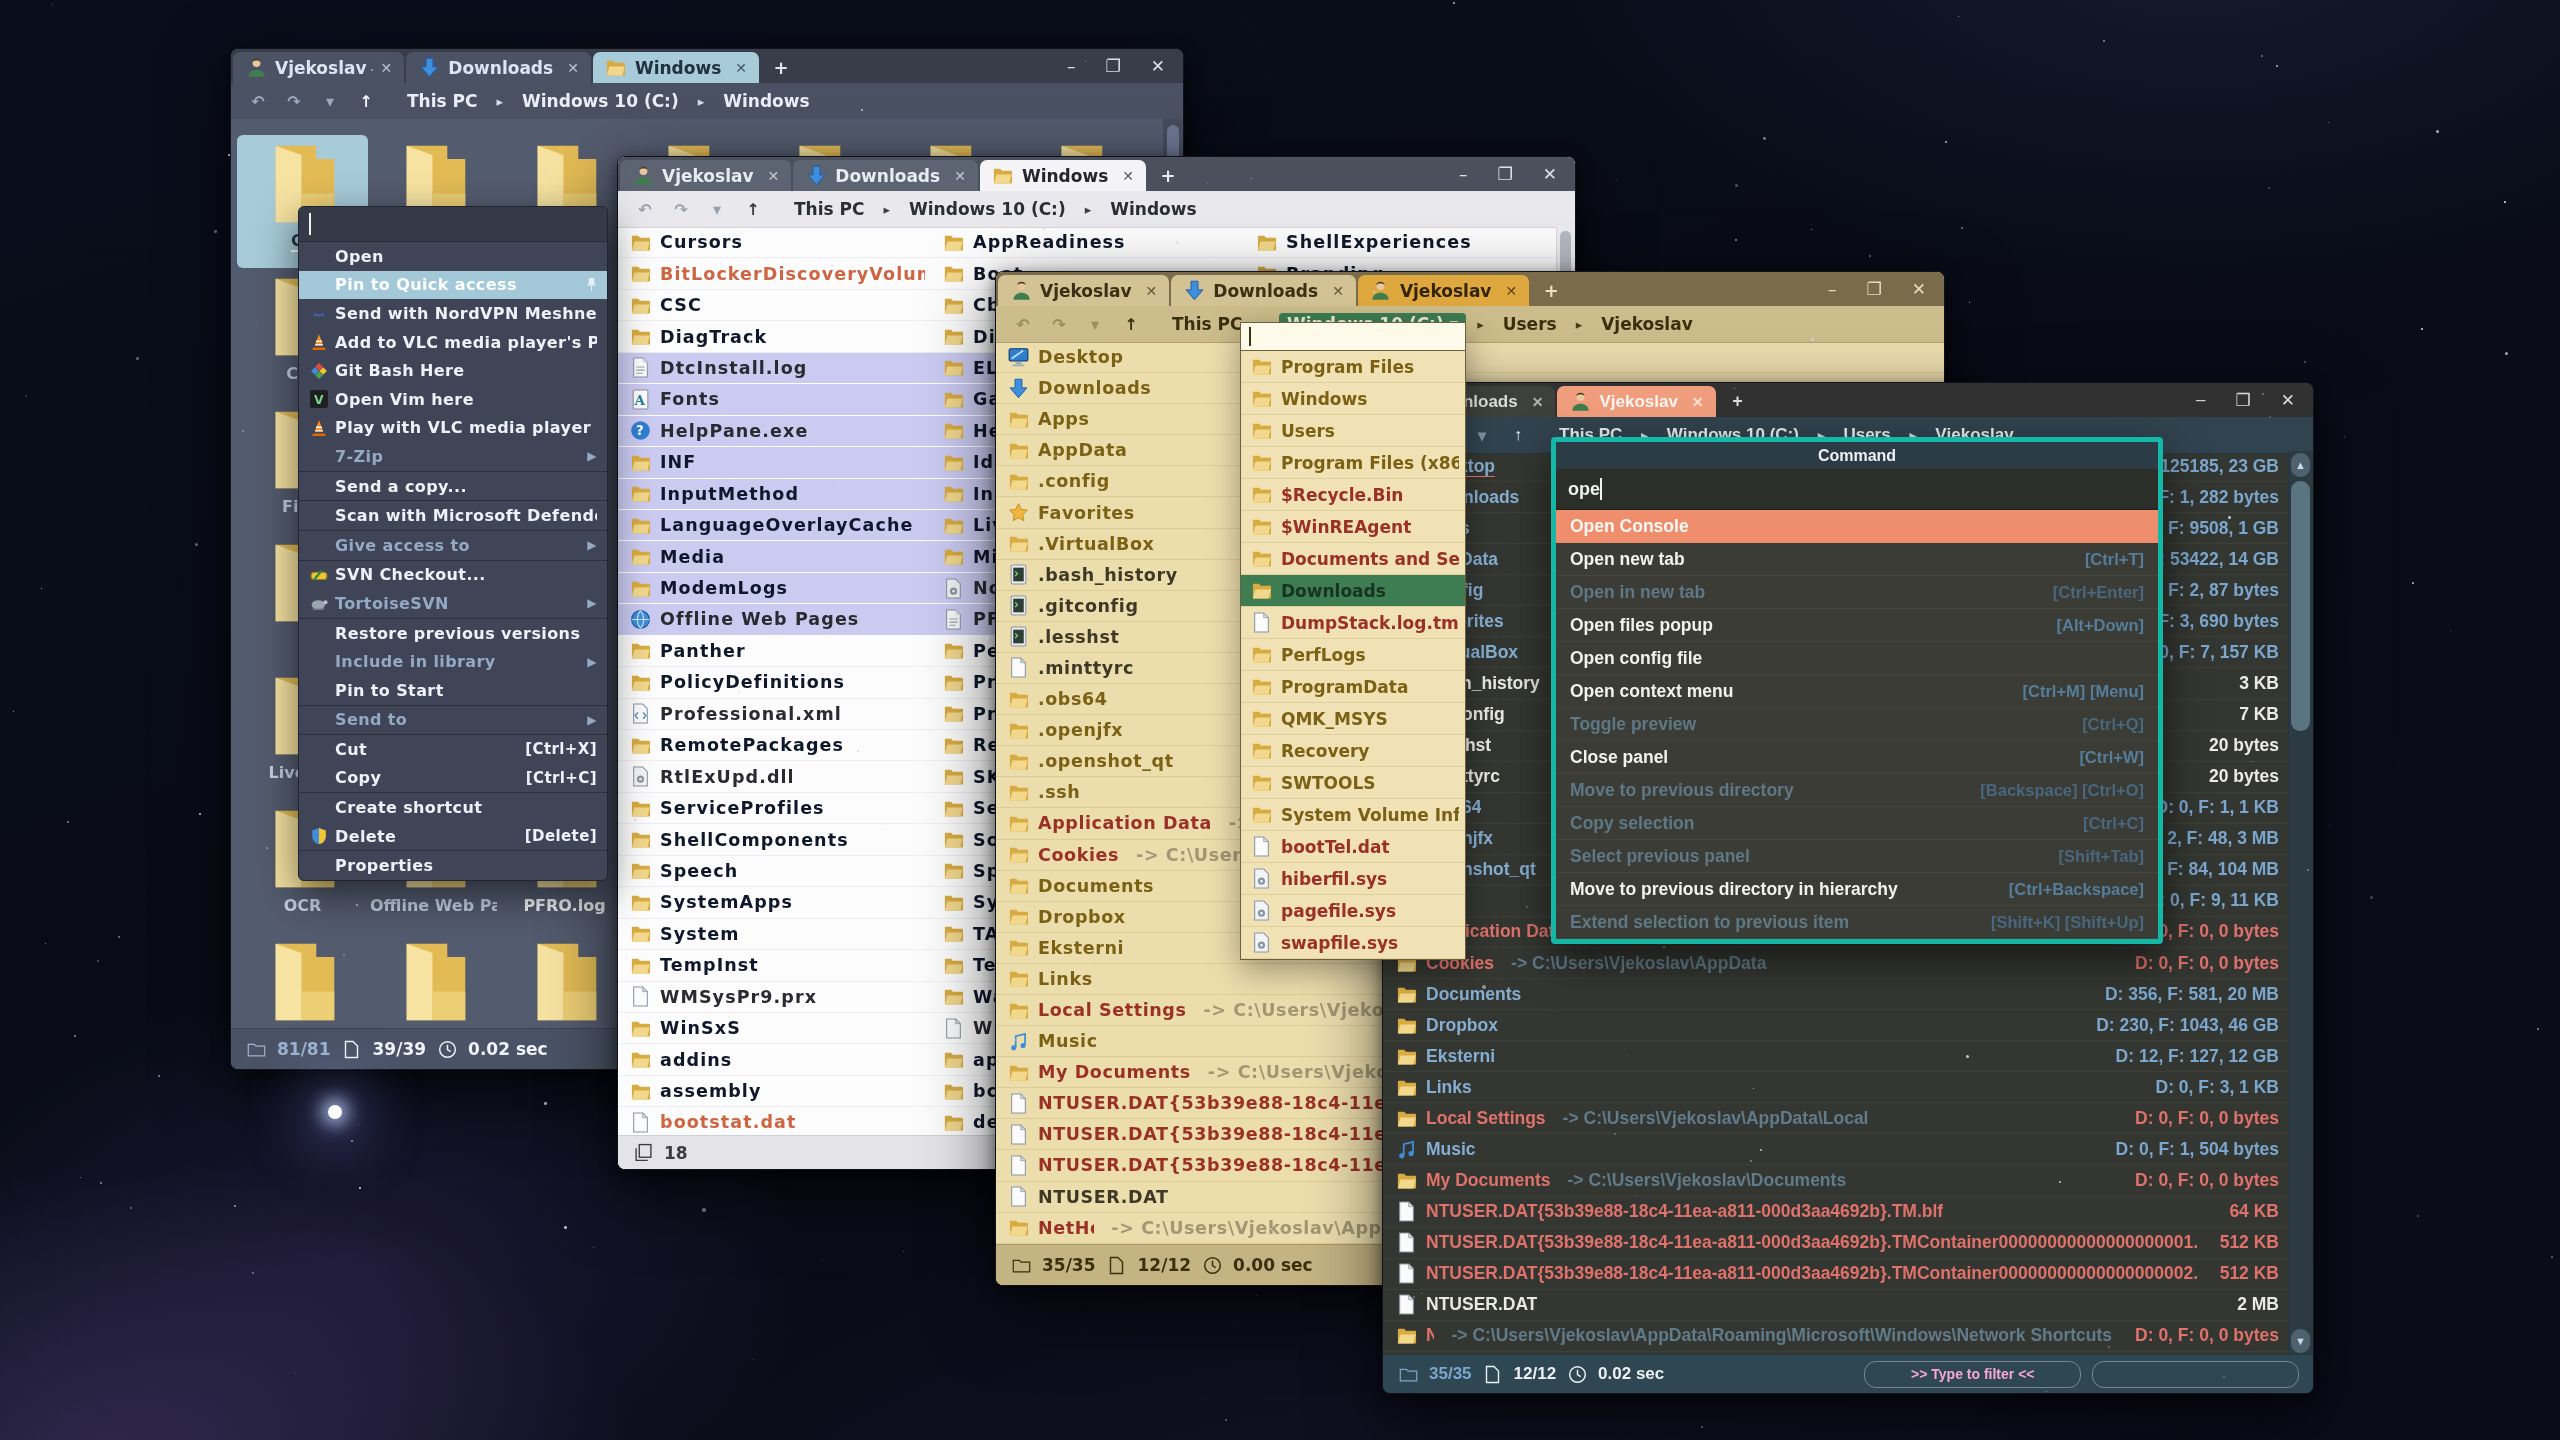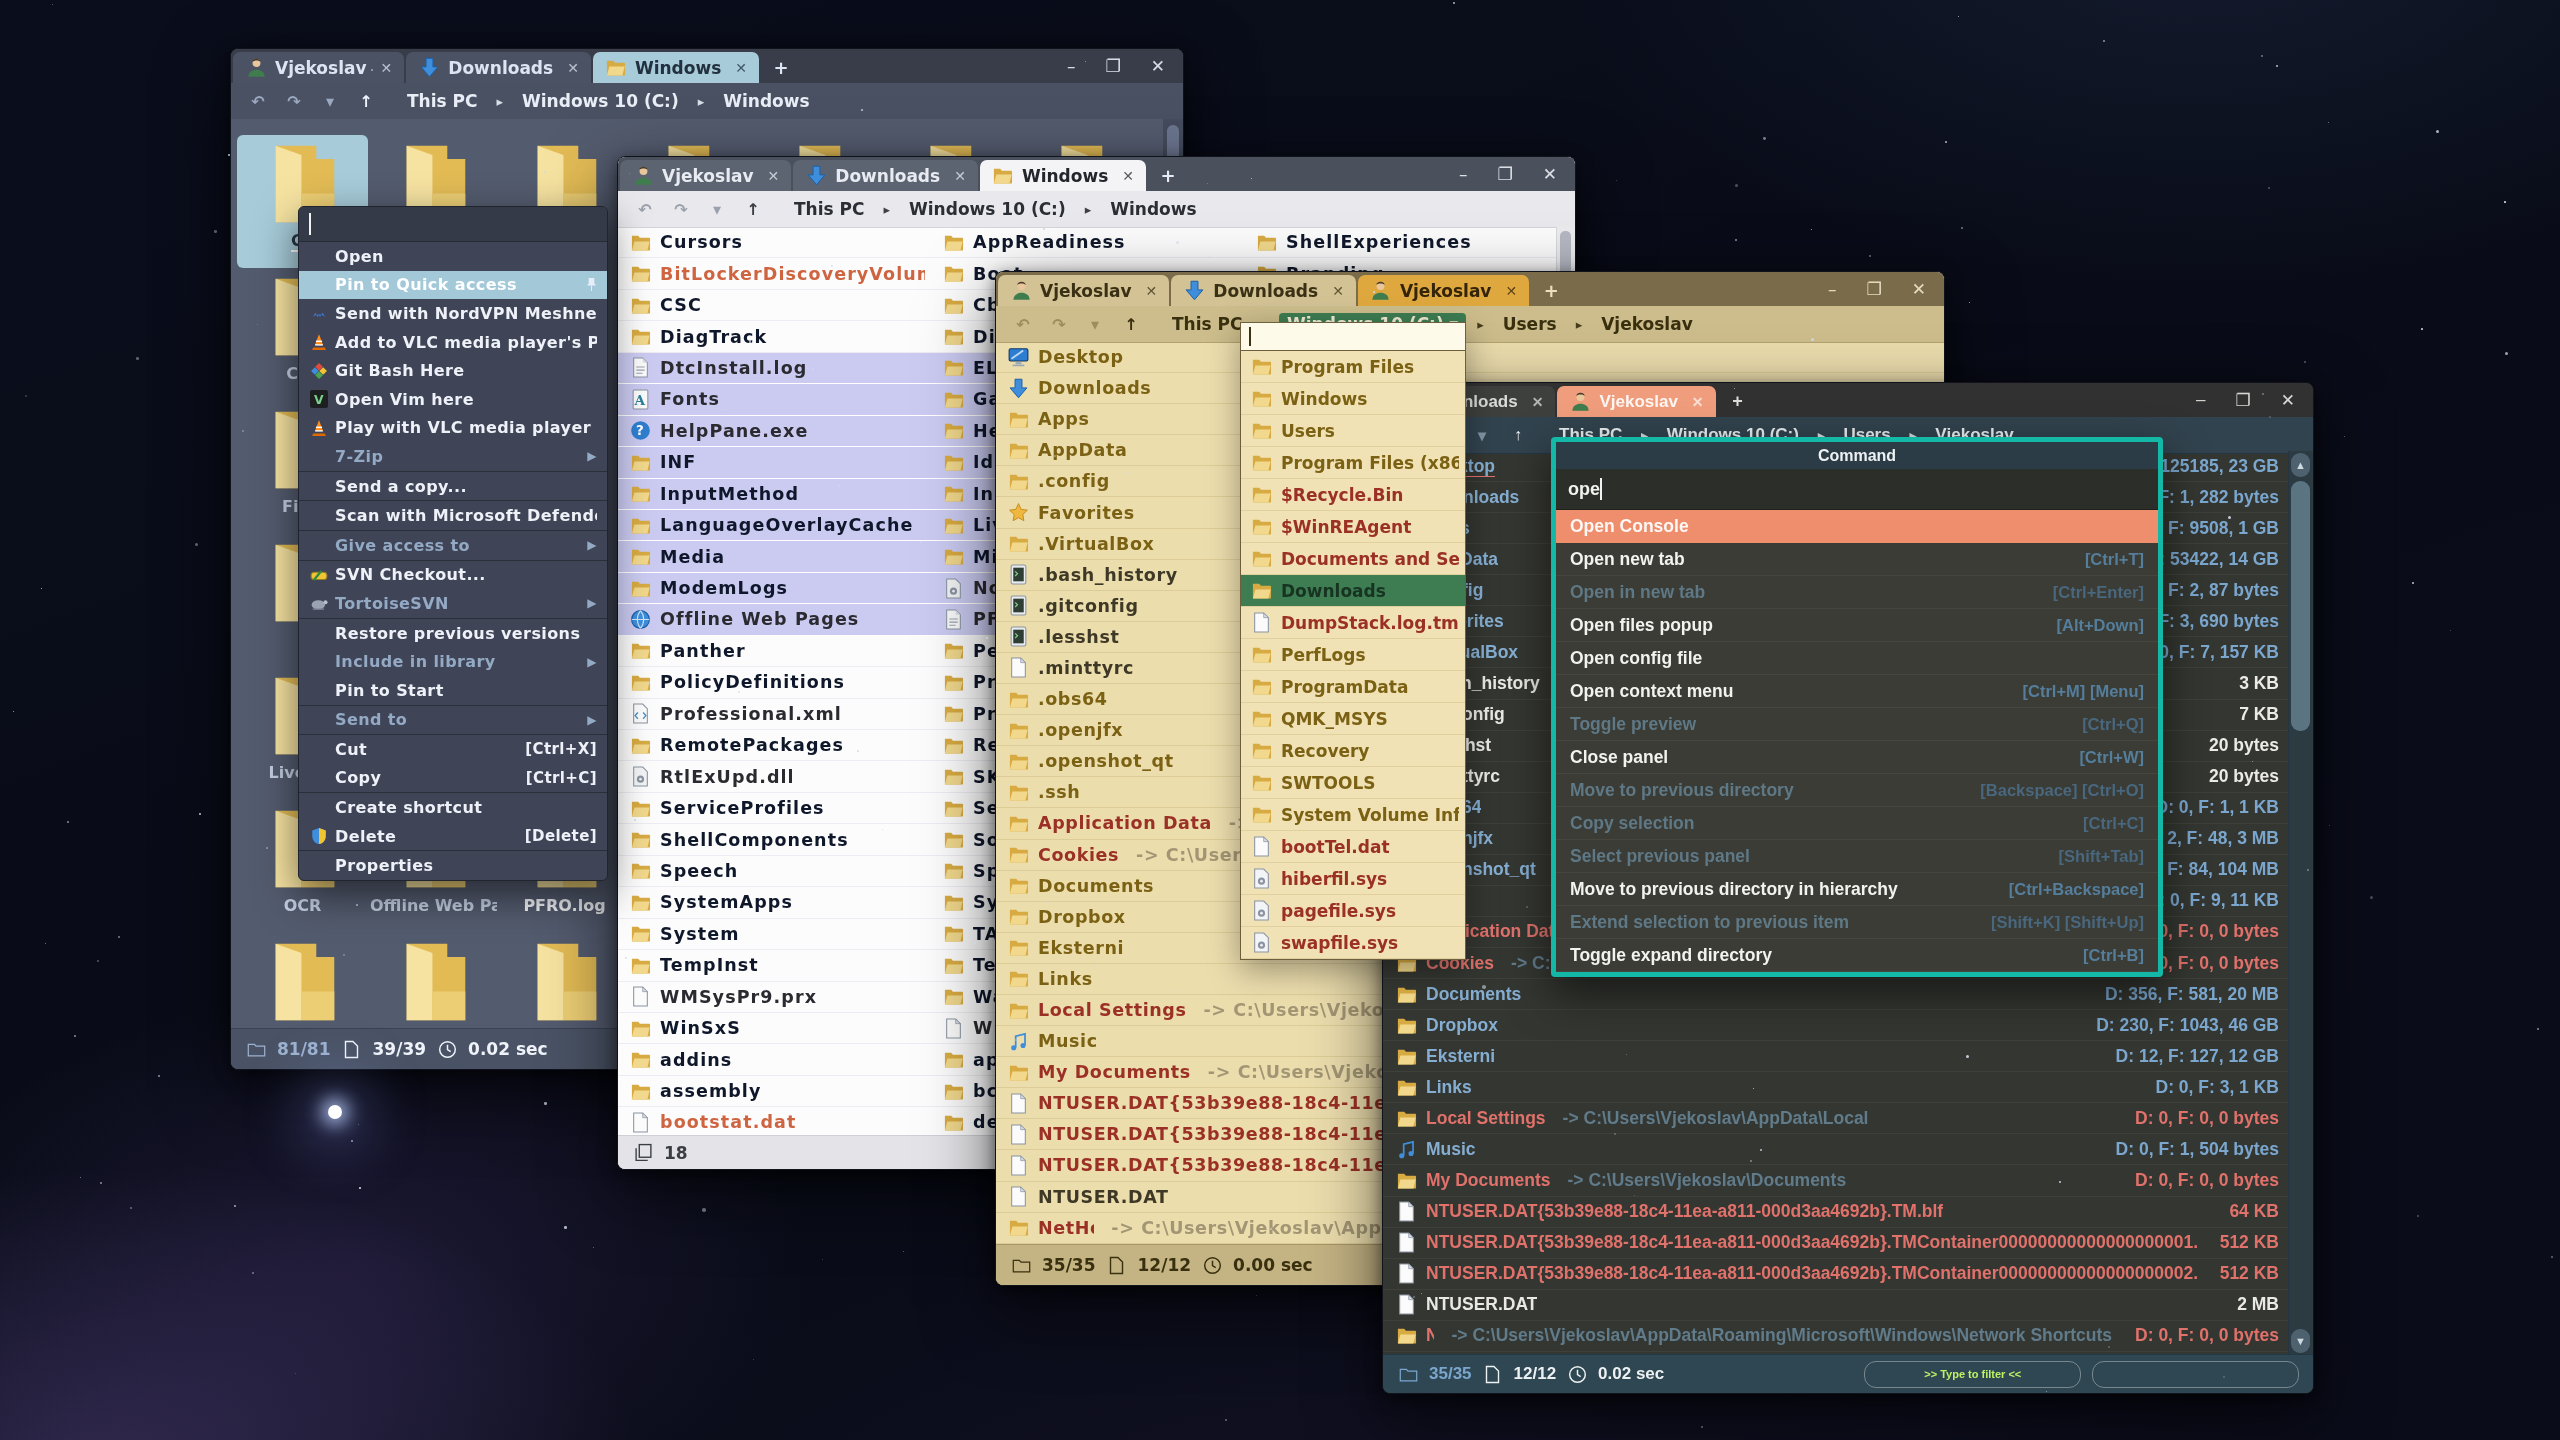--- a/index.html
+++ b/index.html
@@ -139,21 +139,21 @@
   #w4 .row .sz{margin-left:auto;padding-left:14px;white-space:nowrap;}
   #w4 .s-a{color:#7ba7cf;} #w4 .s-b{color:#eceae6;} #w4 .s-r{color:#e0716b;}
   #w4 .cursor-underline{text-decoration-color:#e0716b;}
   #w4 .vscroll{position:absolute;right:0;top:68px;bottom:38px;width:24px;background:#2c3a42;border-left:1px solid #253440;}
   #w4 .varrow{position:absolute;left:2px;width:19px;height:24px;border-radius:9px;background:#4d626e;
     color:#cfdbe2;font-size:11px;display:flex;align-items:center;justify-content:center;}
   #w4 .vthumb{position:absolute;left:2px;width:19px;border-radius:9px;background:#5b7482;}
   #w4 .statusbar{height:38px;background:#2e4752;color:#edf1f3;border-top:1px solid #223842;}
   #w4 .count-a{color:#7ba7cf;}
   #w4 .filterpill{margin-left:190px;width:215px;display:flex;align-items:center;justify-content:center;
-    color:#bef264;font-size:11px;}
+    color:#f9a8d4;font-size:14px;}
   #w4 .endpill{margin-left:auto;width:205px;}
   
   #palette{position:absolute;left:168px;top:54px;width:602px;background:#3a3c35;
     border:5px solid #14b8a6;border-radius:4px;box-shadow:0 16px 44px rgba(0,0,0,.55);z-index:8;overflow:hidden;}
   #palette .phead{height:27px;background:#2b3c46;color:#edf1f3;display:flex;align-items:center;
     justify-content:center;font-size:16px;font-weight:bold;}
   #palette .pinput{height:40px;background:#2c2e29;border-bottom:1px solid #1f211c;display:flex;
     align-items:center;padding:0 12px;color:#f2f2ee;font-size:18px;font-weight:bold;}
   .pi{height:32px;display:flex;align-items:center;padding:0 14px;font-size:17.5px;font-weight:bold;
     color:#f2f2ee;border-bottom:1px solid #45473f;}
@@ -2130,24 +2130,20 @@
             <span>Select previous panel</span>
             <span class="pkeys">[Shift+Tab]</span>
           </div>
           <div class="pi">
             <span>Move to previous directory in hierarchy</span>
             <span class="pkeys">[Ctrl+Backspace]</span>
           </div>
           <div class="pi dim">
             <span>Extend selection to previous item</span>
             <span class="pkeys">[Shift+K] [Shift+Up]</span>
-          </div>
-          <div class="pi">
-            <span>Toggle expand directory</span>
-            <span class="pkeys">[Ctrl+B]</span>
           </div>
         </div>
     </div>
   </div>
 
 <div class="star" style="height: 1.6px; width: 1.6px; left: 1225px; top: 1419px; opacity: 0.42;"></div>
     <div class="star" style="height: 2.3px; width: 2.3px; left: 228px; top: 154px; opacity: 0.91;"></div>
     <div class="star" style="height: 1.4px; width: 1.4px; left: 1626px; top: 1054px; opacity: 0.39;"></div>
     <div class="star" style="height: 1.5px; width: 1.5px; left: 634px; top: 819px; opacity: 0.91;"></div>
     <div class="star" style="height: 1.8px; width: 1.8px; left: 2261px; top: 55px; opacity: 0.49;"></div>

